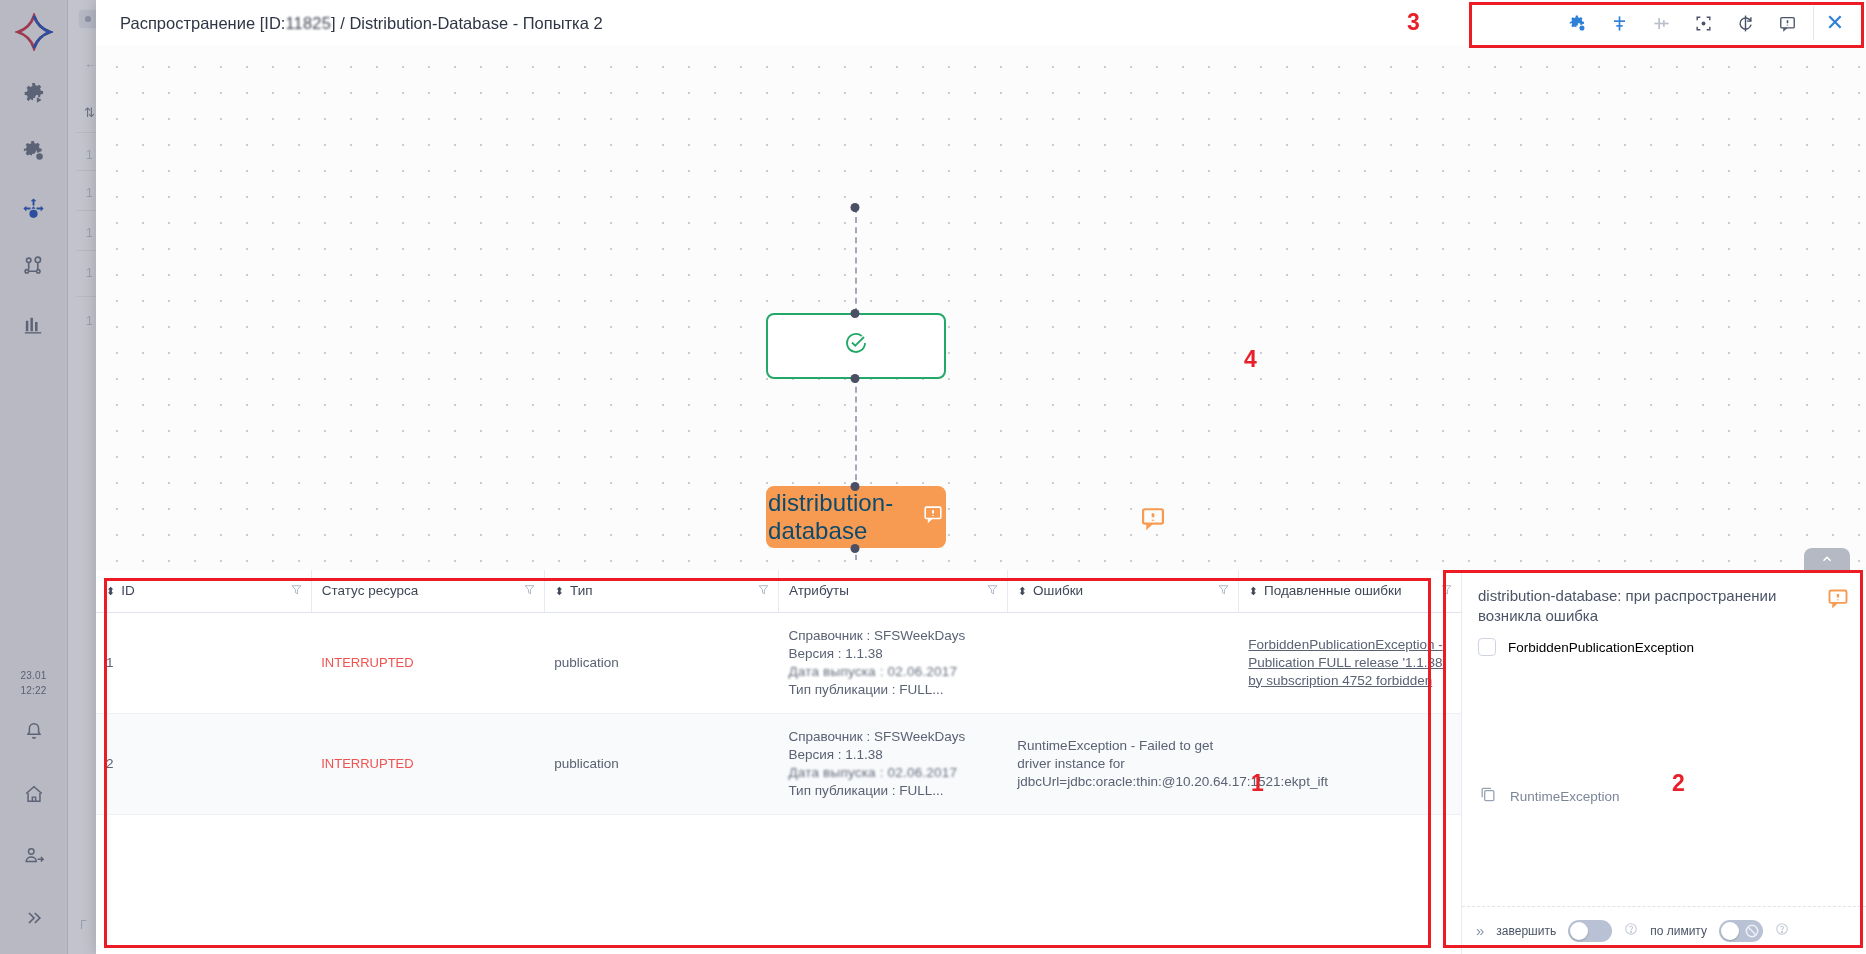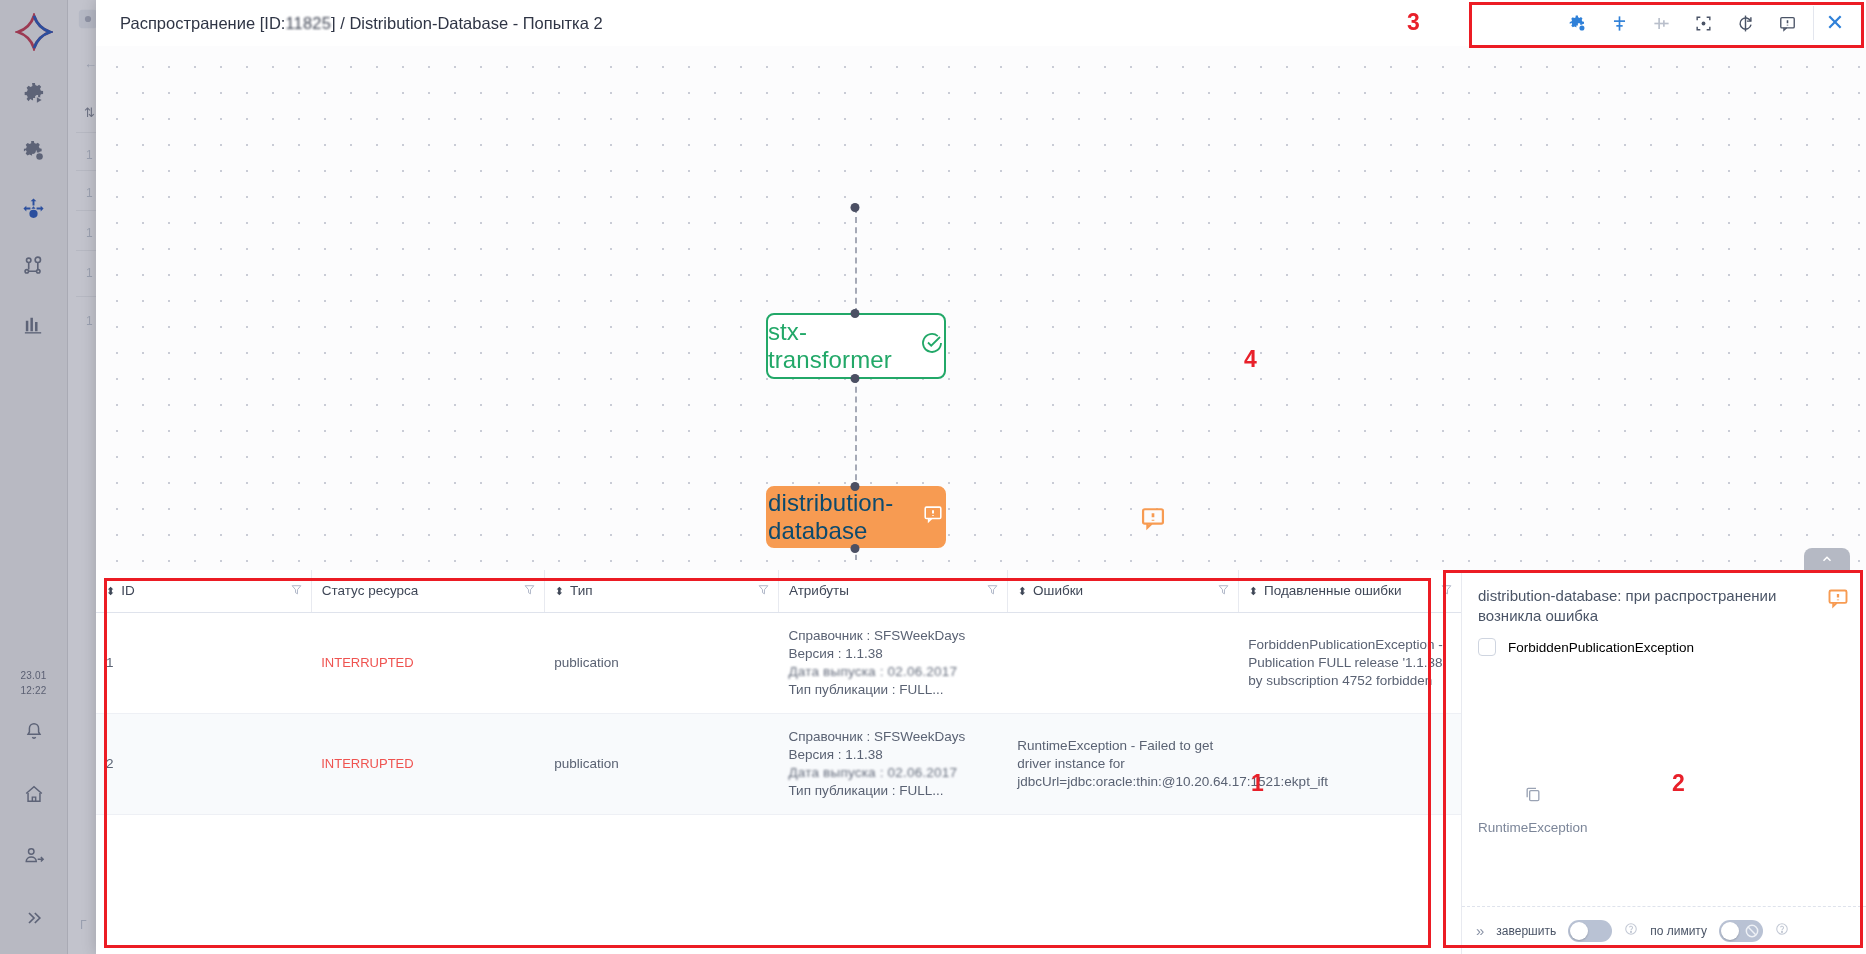--- a/index.html
+++ b/index.html
@@ -107,33 +107,33 @@
   .sort-ico { color:#3f4757; font-size:11px; line-height:10px; display:flex; flex-direction:column; }
   .filter-ico { position:absolute; right:8px; top:50%; transform:translateY(-50%); color:#aab2c4; }
   table.grid td {
     font-size:13.5px; color:#5a6273; padding:14px 12px 14px 10px;
     border-bottom:1px solid #eef0f5; vertical-align:middle; line-height:18px;
   }
   tr.row-alt td { background:#f8fafc; }
   .status-int { color:#ef5350; font-size:13px; }
   .attr-line { white-space:nowrap; }
   .err-txt { color:#7c8699; }
-  .sup-txt { color:#7c8699; }
+  .sup-txt { color:#7c8699;text-decoration:underline; }
 
   
   .side-pane { flex:0 0 404px; display:flex; flex-direction:column; background:#fff; }
   .side-head { padding:16px 16px 6px 16px; display:flex; gap:10px; align-items:flex-start; }
   .side-title { font-size:15px; color:#4a5466; line-height:20px; flex:1 1 auto; }
   .side-ico { color:#f79b52; flex:0 0 auto; }
   .side-sub { padding:6px 16px 4px 16px; font-size:13.5px; color:#8b93a4; }
   .chk-row { display:flex; align-items:center; gap:12px; padding:6px 16px; cursor:pointer; }
   .chk-box { width:18px; height:18px; border:1.5px solid #cfd5e0; border-radius:4px; background:#fff; }
   .chk-label { font-size:13.5px; color:#6b7policy; }
   .side-body { flex:1 1 auto; position:relative; }
-  .copy-row { display:flex; align-items:center; gap:12px; padding:0 16px; position:absolute; top:122px; left:0;flex-direction:column;}
+  .copy-row { display:flex; align-items:center; gap:12px; padding:0 16px; position:absolute; top:122px; left:0;}
   .copy-label { font-size:13.5px; color:#7c8699; }
   .side-foot {
     flex:0 0 48px; border-top:1px dashed #dfe3ec;
     display:flex; align-items:center; gap:12px; padding:0 14px;
   }
   .chev { color:#8a93a6; font-size:15px; cursor:pointer; }
   .tg-label { font-size:12px; color:#4a5466; }
   .toggle {
     width:44px; height:22px; border-radius:12px; background:#b9c2d4;
     position:relative; cursor:pointer; display:inline-block;
@@ -326,21 +326,20 @@
     <div class="canvas-wrap">
       <div class="canvas">
 
         <div class="edge" style="left:759px; top:161px; height:117px;"></div>
         <div class="edge" style="left:759px; top:331px; height:113px;"></div>
         <div class="edge" style="left:759px; top:500px; height:14px;"></div>
 
         <div class="node-dot dot-bot" style="left:759px; top:157px;"></div>
 
         <div class="node ok" style="left:670px; top:267px; width:180px; height:66px;">
-          <span>stx-transformer</span>
           <span>
             <svg width="24" height="24" viewBox="0 0 24 24" fill="none" stroke="#22a868" stroke-width="1.8">
               <path d="M21 12a9 9 0 11-3.2-6.9"></path>
                 <path d="M8 11.5l3.2 3.2L20 6"></path>
             </svg>
           </span>
         </div>
         <div class="node-dot" style="left:759px; top:263px;"></div>
         <div class="node-dot" style="left:759px; top:328px;"></div>
 

